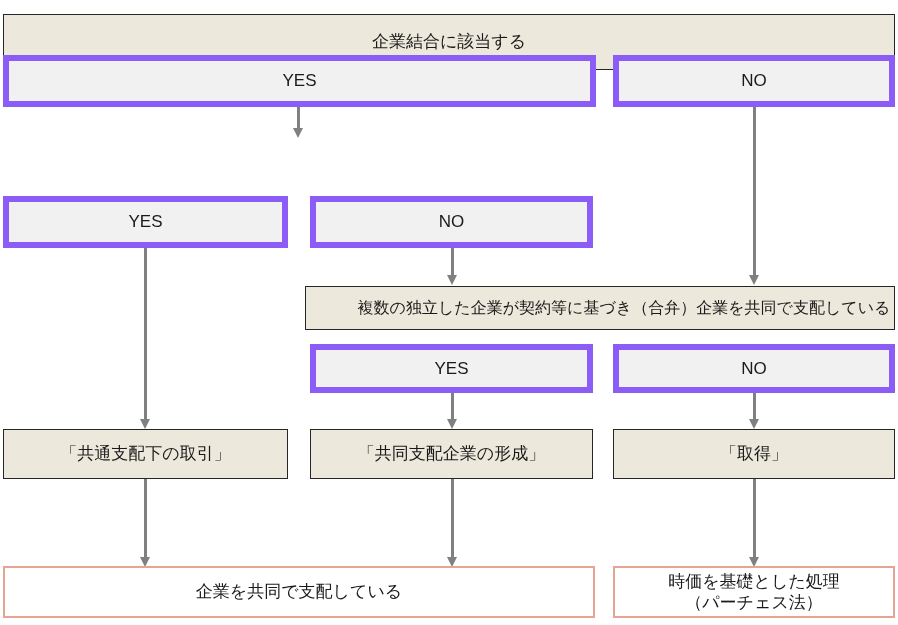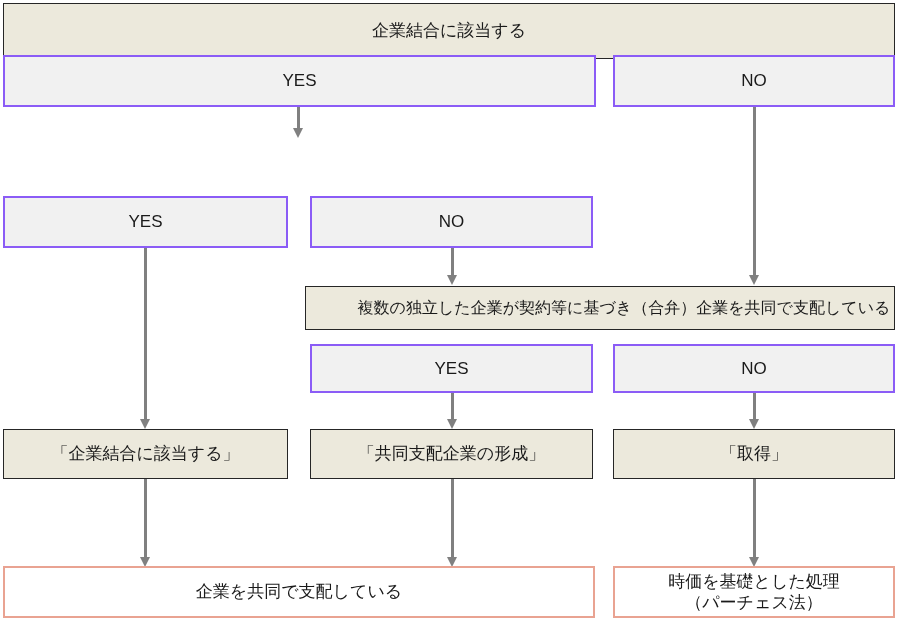--- a/index.html
+++ b/index.html
@@ -28,21 +28,21 @@
     line-height: 1.25;
     white-space: pre-line;
   }
   .beige {
     background: #ece9dc;
     border: 1px solid #262626;
     font-size: 17px;
   }
   .gray {
     background: #f1f1f1;
-    border: 2px solid #8b5cf6;
+    border: 6px solid #8b5cf6;
     font-size: 17px;
   }
   .result {
     background: #ffffff;
     border: 2px solid #e9a392;
     font-size: 17px;
   }
   .beige-long {
     font-size: 16px;
     padding-left: 48px;
@@ -66,21 +66,21 @@
     border-left: 5.5px solid transparent;
     border-right: 5.5px solid transparent;
     border-top: 10px solid #808080;
   }
 </style>
 </head>
 <body>
 
 <div id="canvas">
 
-  <div class="node beige" style="left:3px; top:3px; width:892px; height:56px;">企業結合に該当する</div>
+  <div class="node beige" style="left:3px; top:14px; width:892px; height:56px;">企業結合に該当する</div>
 
   <div class="node gray" style="left:3px; top:55px; width:593px; height:52px;">YES</div>
 
   <div class="node gray" style="left:613px; top:55px; width:282px; height:52px;">NO</div>
 
   <div class="arrow" style="left:297px; top:107px; width:3px; height:31px;">
     <div class="shaft" style="height:21px;"></div>
     <div class="head" style="top:21px;"></div>
   </div>
 
@@ -113,21 +113,21 @@
   <div class="arrow" style="left:451px; top:393px; width:3px; height:36px;">
     <div class="shaft" style="height:26px;"></div>
     <div class="head" style="top:26px;"></div>
   </div>
 
   <div class="arrow" style="left:753px; top:393px; width:3px; height:36px;">
     <div class="shaft" style="height:26px;"></div>
     <div class="head" style="top:26px;"></div>
   </div>
 
-  <div class="node beige" style="left:3px; top:429px; width:285px; height:50px;">「企業結合に該当する」</div>
+  <div class="node beige" style="left:3px; top:429px; width:285px; height:50px;">「共通支配下の取引」</div>
 
   <div class="node beige" style="left:613px; top:429px; width:282px; height:50px;">「取得」</div>
 
   <div class="node beige" style="left:310px; top:429px; width:283px; height:50px;">「共同支配企業の形成」</div>
 
   <div class="arrow" style="left:144px; top:479px; width:3px; height:88px;">
     <div class="shaft" style="height:78px;"></div>
     <div class="head" style="top:78px;"></div>
   </div>
 

